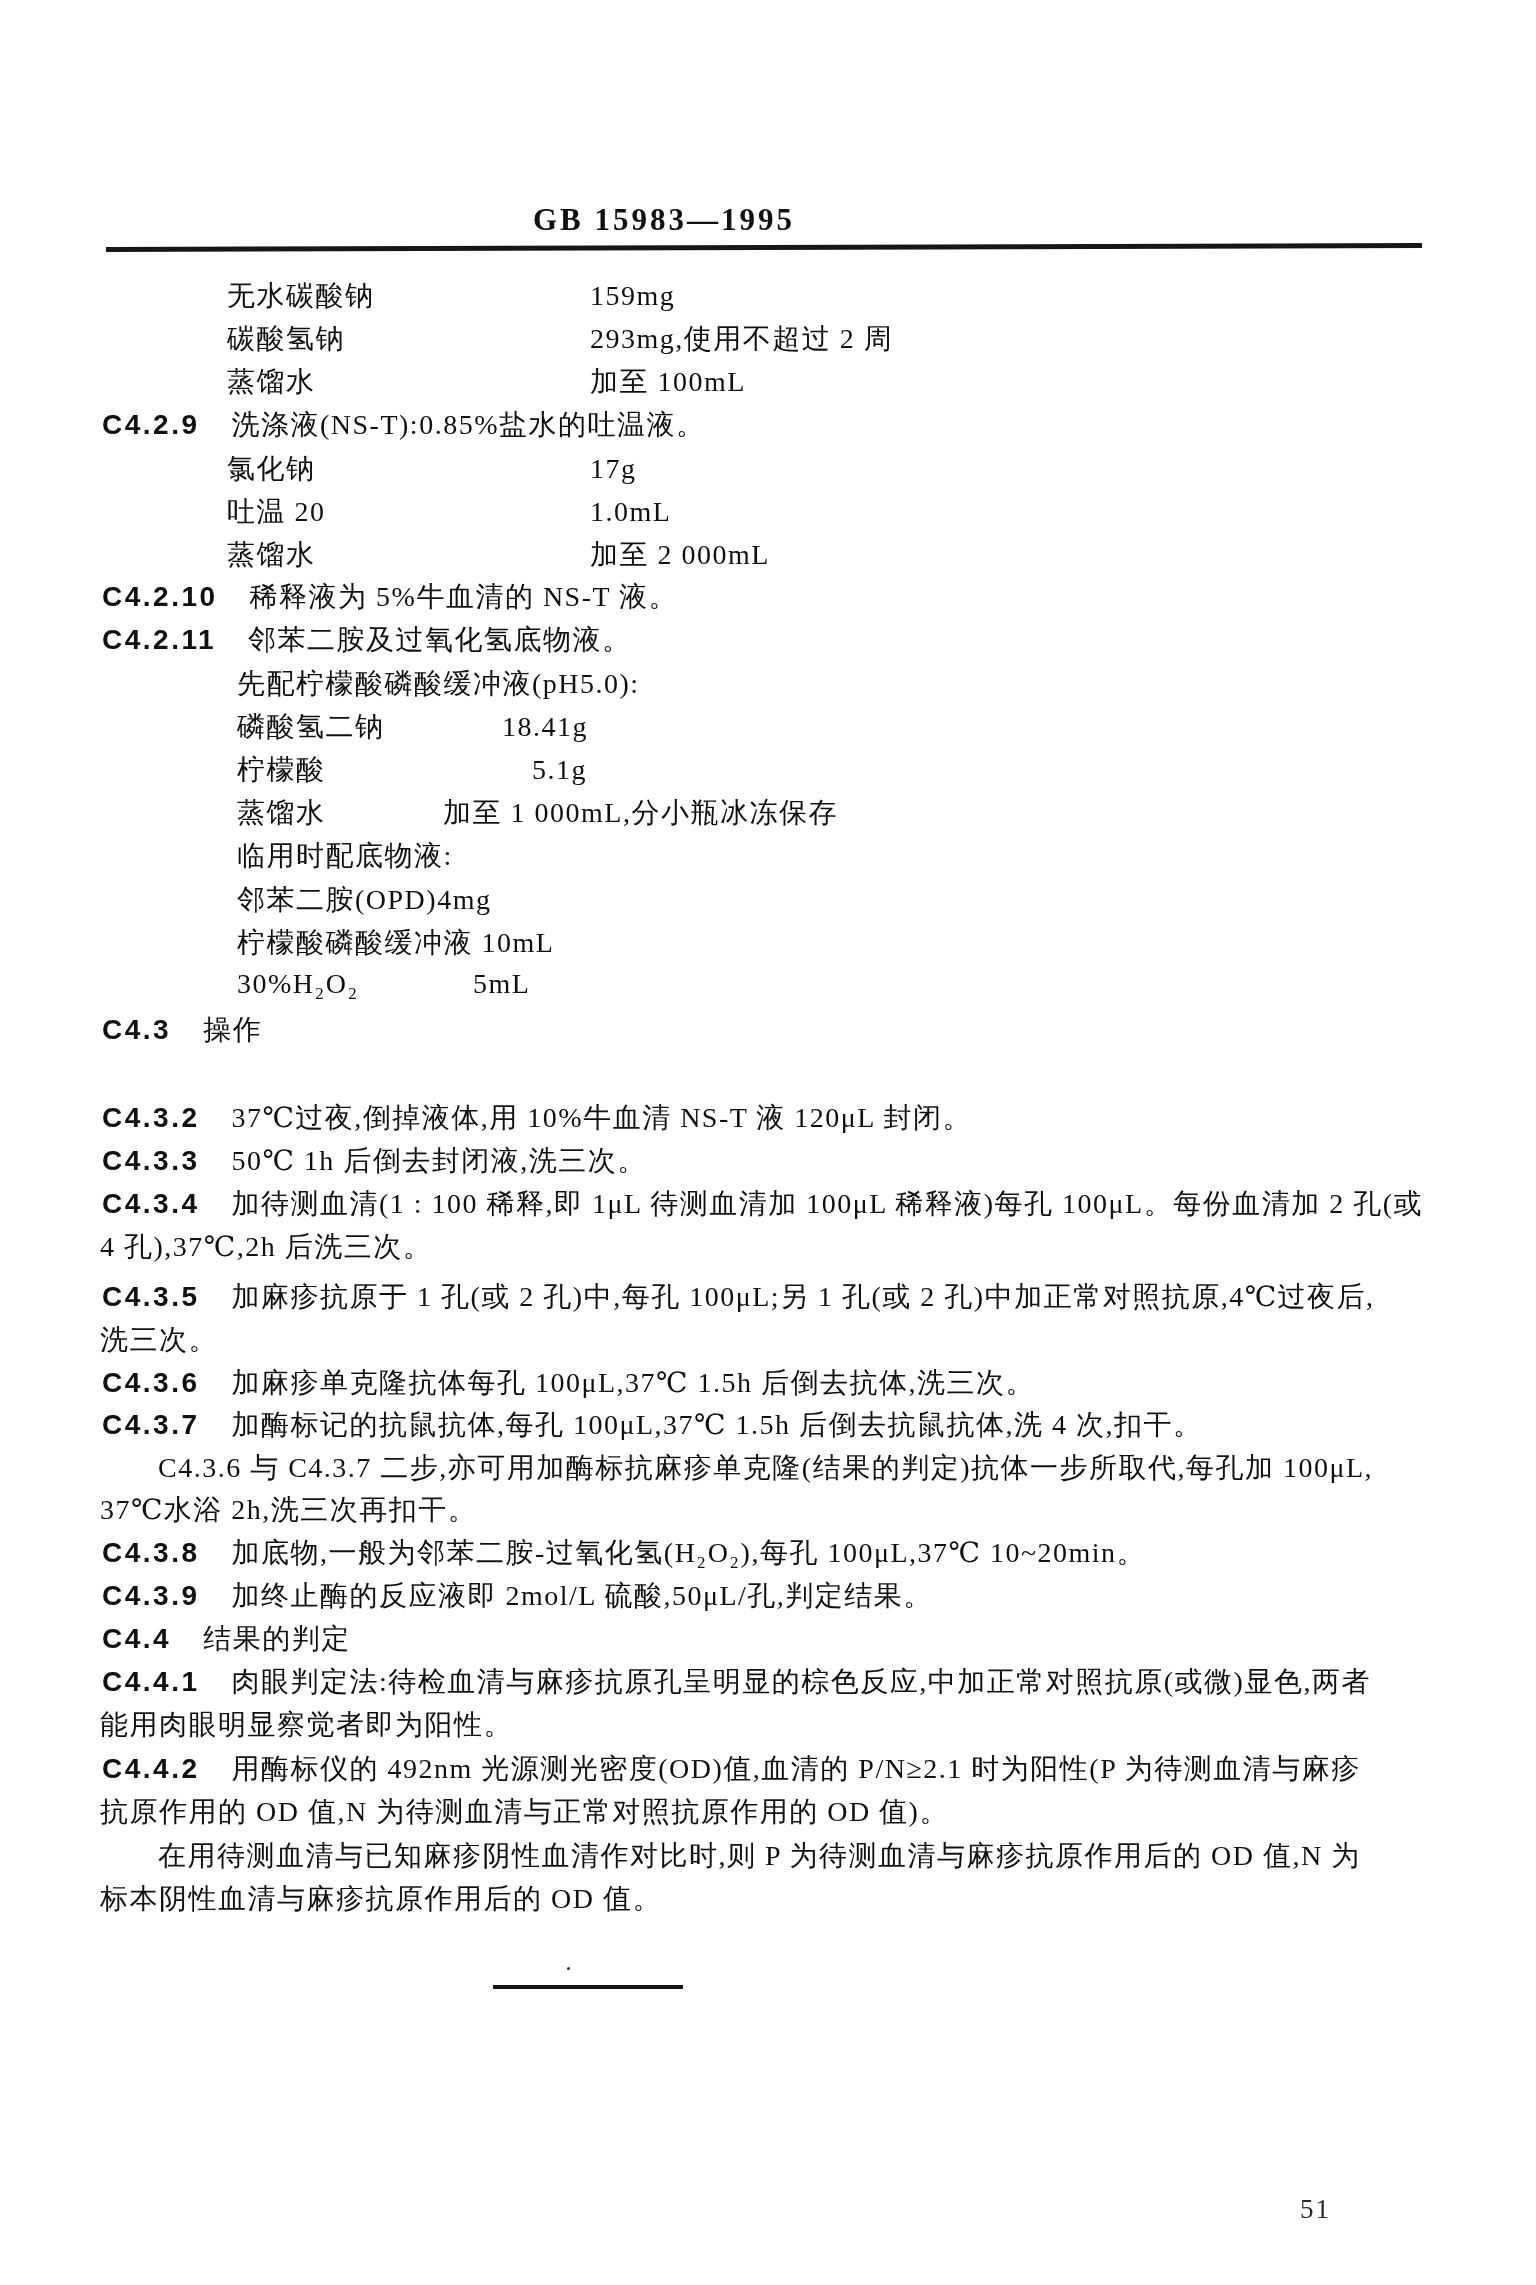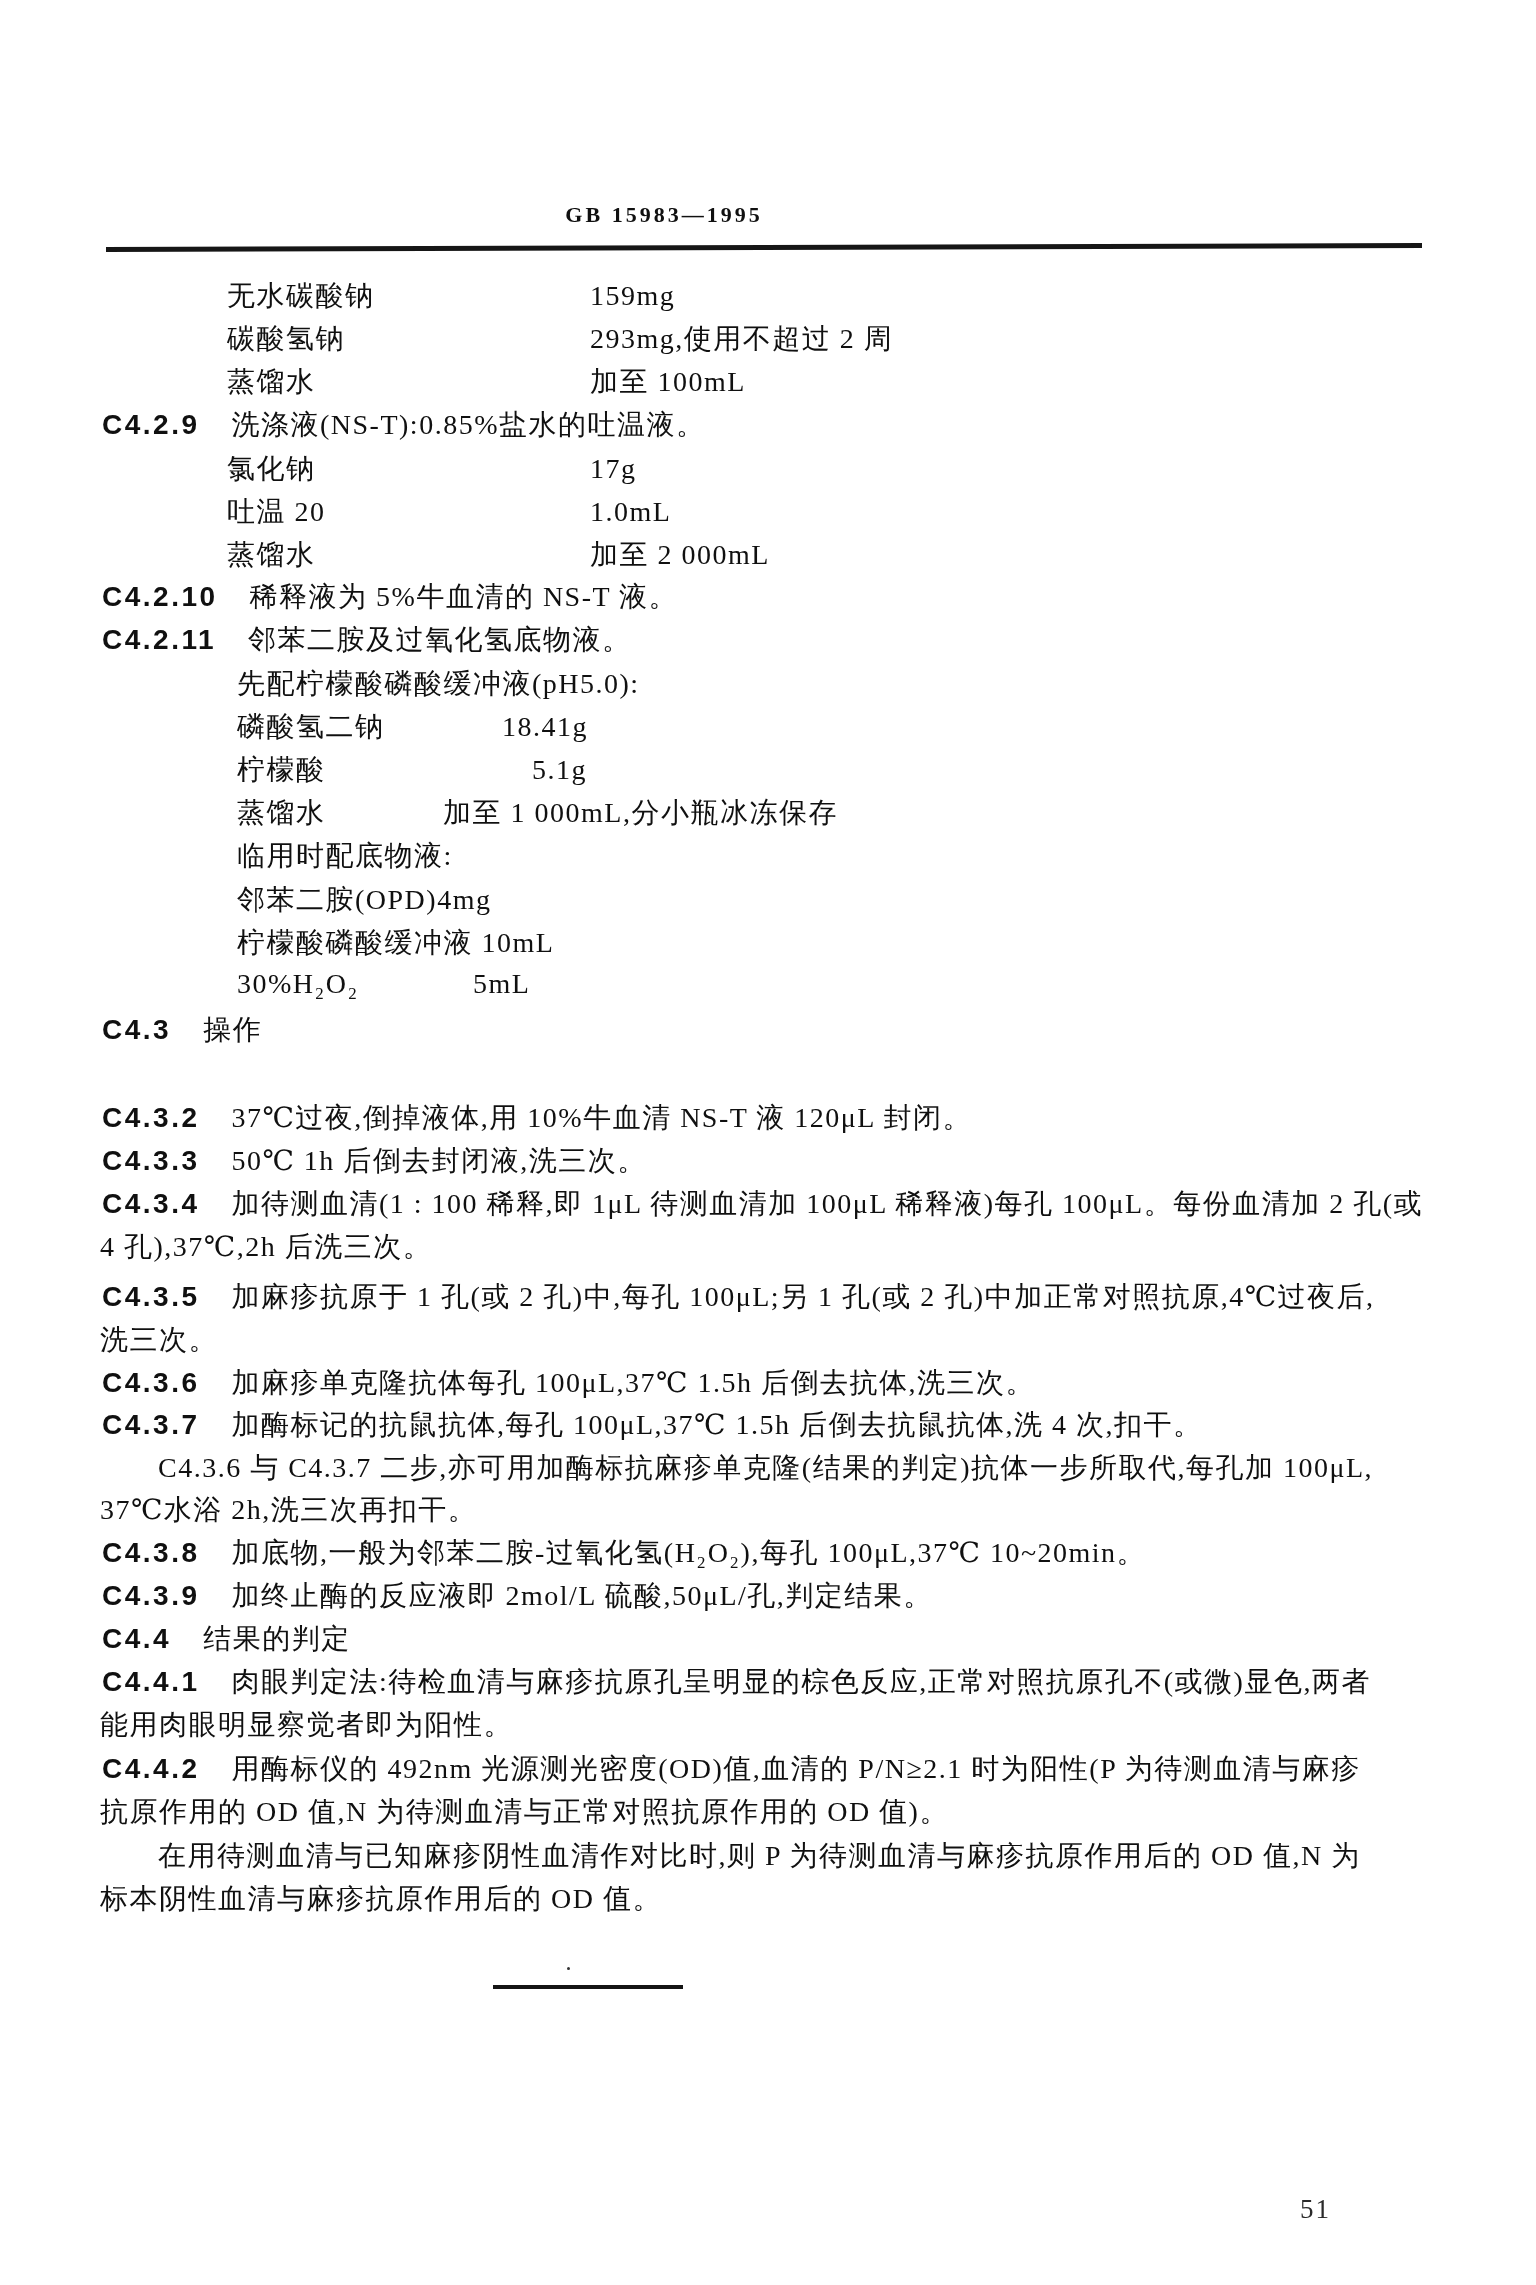--- a/index.html
+++ b/index.html
@@ -8,21 +8,21 @@
     width:1536px;height:2285px;
     margin:0 auto;
     background:#ffffff;
     overflow:hidden;
     font-family:"Liberation Serif","DejaVu Serif",serif;
     color:#101010;
   }
   .std-header{
     position:absolute;top:202px;left:0;width:1328px;
     text-align:center;
-    font-weight:700;font-size:22px;letter-spacing:3px;
+    font-weight:700;font-size:31px;letter-spacing:3px;
     font-family:"Liberation Serif","DejaVu Serif",serif;
   }
   .header-rule{
     position:absolute;top:245px;left:106px;width:1316px;height:5px;
     background:#161616;transform:rotate(-0.18deg);
   }
   .ln{
     position:absolute;left:102px;
     font-size:28px;line-height:31px;
     letter-spacing:1.5px;
@@ -89,21 +89,21 @@
   <div class="ln cont" style="top:1231px">4 孔),37℃,2h 后洗三次。</div>
   <div class="ln" style="top:1281px"><span class="num">C4.3.5</span><span>加麻疹抗原于 1 孔(或 2 孔)中,每孔 100μL;另 1 孔(或 2 孔)中加正常对照抗原,4℃过夜后,</span></div>
   <div class="ln cont" style="top:1324px">洗三次。</div>
   <div class="ln" style="top:1367px"><span class="num">C4.3.6</span><span>加麻疹单克隆抗体每孔 100μL,37℃ 1.5h 后倒去抗体,洗三次。</span></div>
   <div class="ln" style="top:1409px"><span class="num">C4.3.7</span><span>加酶标记的抗鼠抗体,每孔 100μL,37℃ 1.5h 后倒去抗鼠抗体,洗 4 次,扣干。</span></div>
   <div class="ln pind" style="top:1452px">C4.3.6 与 C4.3.7 二步,亦可用加酶标抗麻疹单克隆(结果的判定)抗体一步所取代,每孔加 100μL,</div>
   <div class="ln cont" style="top:1494px">37℃水浴 2h,洗三次再扣干。</div>
   <div class="ln" style="top:1537px"><span class="num">C4.3.8</span><span>加底物,一般为邻苯二胺-过氧化氢(H₂O₂),每孔 100μL,37℃ 10~20min。</span></div>
   <div class="ln" style="top:1580px"><span class="num">C4.3.9</span><span>加终止酶的反应液即 2mol/L 硫酸,50μL/孔,判定结果。</span></div>
   <div class="ln" style="top:1623px"><span class="num">C4.4</span><span>结果的判定</span></div>
-  <div class="ln" style="top:1666px"><span class="num">C4.4.1</span><span>肉眼判定法:待检血清与麻疹抗原孔呈明显的棕色反应,正常对照抗原孔不(或微)显色,两者</span></div>
+  <div class="ln" style="top:1666px"><span class="num">C4.4.1</span><span>肉眼判定法:待检血清与麻疹抗原孔呈明显的棕色反应,中加正常对照抗原(或微)显色,两者</span></div>
   <div class="ln cont" style="top:1709px">能用肉眼明显察觉者即为阳性。</div>
   <div class="ln" style="top:1753px"><span class="num">C4.4.2</span><span>用酶标仪的 492nm 光源测光密度(OD)值,血清的 P/N≥2.1 时为阳性(P 为待测血清与麻疹</span></div>
   <div class="ln pind" style="top:1840px">在用待测血清与已知麻疹阴性血清作对比时,则 P 为待测血清与麻疹抗原作用后的 OD 值,N 为</div>
   <div class="ln cont" style="top:1796px">抗原作用的 OD 值,N 为待测血清与正常对照抗原作用的 OD 值)。</div>
   <div class="ln cont" style="top:1883px">标本阴性血清与麻疹抗原作用后的 OD 值。</div>
 
   <div class="speck"></div>
   <div class="end-rule"></div>
   <div class="page-num">51</div>
 

